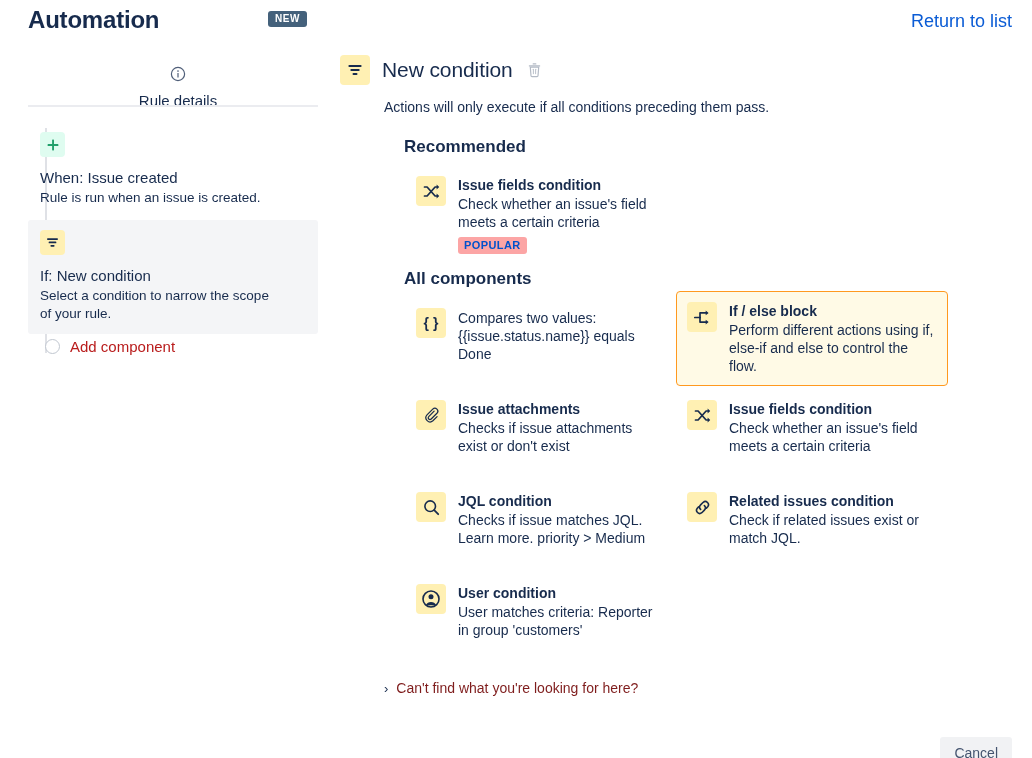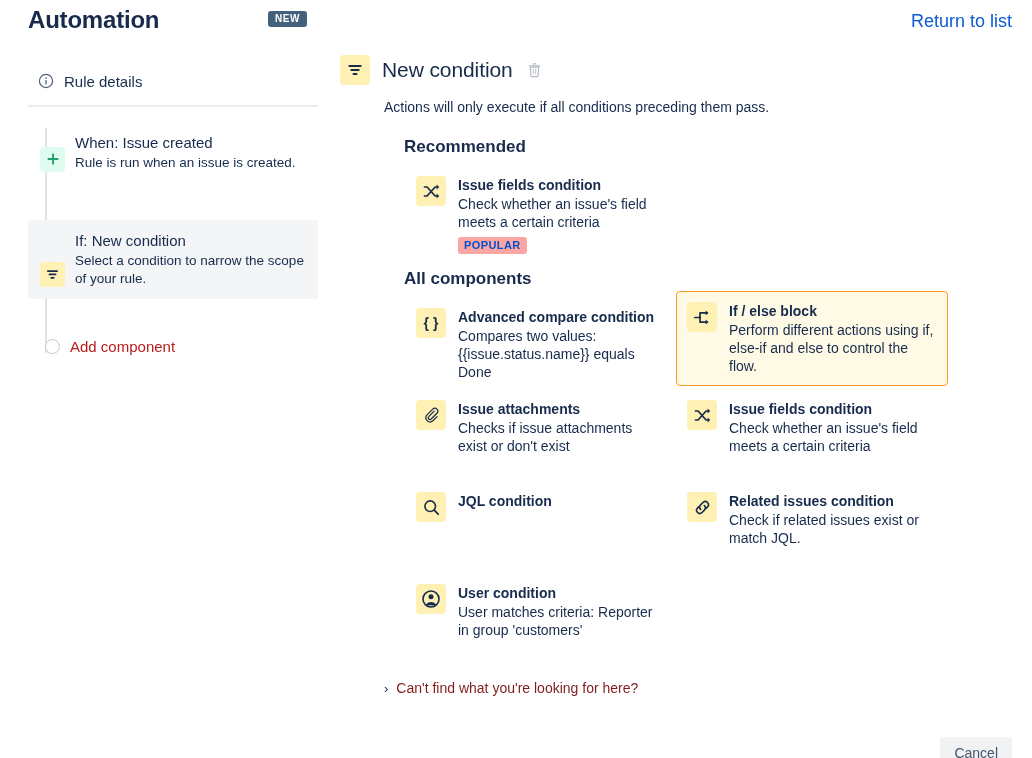--- a/index.html
+++ b/index.html
@@ -53,20 +53,21 @@
     width: 290px;
     box-sizing: border-box;
   }
   #rule-details-row {
     top: 66px;
     height: 30px;
     display: flex;
     align-items: center;
     gap: 10px;
     padding-left: 10px;
+    flex-direction: column;
   }
   #rule-details-row .label {
     font-size: 15px;
     color: #172B4D;
   }
   #sidebar-divider {
     position: absolute;
     left: 28px;
     top: 105px;
     width: 290px;
@@ -85,21 +86,22 @@
 
   .step {
     position: absolute;
     left: 28px;
     width: 290px;
     box-sizing: border-box;
     padding: 10px 12px 12px 12px;
     border-radius: 3px;
     display: flex;
     gap: 10px;
-    align-items: flex-end;
+    align-items: flex-start;
+    flex-direction: column;
   }
   .step-icon {
     width: 25px;
     height: 25px;
     border-radius: 4px;
     flex: 0 0 25px;
     display: flex;
     align-items: center;
     justify-content: center;
     position: relative;
@@ -420,21 +422,20 @@
 
   <div class="section-title" id="title-all">All components</div>
 
   <div class="comp-card" id="card-left-0">
     <div class="comp-icon">
       <svg width="20" height="18" viewBox="0 0 20 18">
         <text x="10" y="13.5" font-family="'Liberation Sans', sans-serif" font-size="14" font-weight="bold" fill="#172B4D" text-anchor="middle">{ }</text>
       </svg>
     </div>
     <div class="comp-body">
-      <div class="comp-name">Advanced compare condition</div>
       <div class="comp-desc">Compares two values: {{issue.status.name}} equals Done</div>
     </div>
   </div>
 
   <div class="comp-card" id="card-left-1">
     <div class="comp-icon">
       <svg width="19" height="19" viewBox="0 0 19 19">
         <path d="M13.2 5.1 L6.6 11.7 a2.1 2.1 0 0 0 3 3 l7 -7 a3.6 3.6 0 0 0 -5.1 -5.1 l-7 7 a5.1 5.1 0 0 0 7.2 7.2 l5.1 -5.1" fill="none" stroke="#172B4D" stroke-width="1.5" stroke-linecap="round" transform="scale(0.82) translate(1.6,1.2)"></path>
       </svg>
     </div>
@@ -446,20 +447,21 @@
 
   <div class="comp-card" id="card-left-2">
     <div class="comp-icon">
       <svg width="19" height="19" viewBox="0 0 19 19">
         <circle cx="8.2" cy="8.2" r="5.3" fill="none" stroke="#172B4D" stroke-width="1.6"></circle>
         <path d="M12.2 12.2 L16.2 16.2" stroke="#172B4D" stroke-width="1.8" stroke-linecap="round"></path>
       </svg>
     </div>
     <div class="comp-body">
       <div class="comp-name">JQL condition</div>
+      <div class="comp-desc">Checks if issue matches JQL. Learn more. priority &gt; Medium</div>
     </div>
   </div>
 
   <div class="comp-card" id="card-left-3">
     <div class="comp-icon">
       <svg width="20" height="20" viewBox="0 0 20 20">
         <circle cx="10" cy="10" r="8" fill="none" stroke="#172B4D" stroke-width="1.6"></circle>
         <circle cx="10" cy="7.8" r="2.5" fill="#172B4D"></circle>
         <path d="M4.9 16.2 a5.6 5.6 0 0 1 10.2 0" fill="#172B4D"></path>
       </svg>

